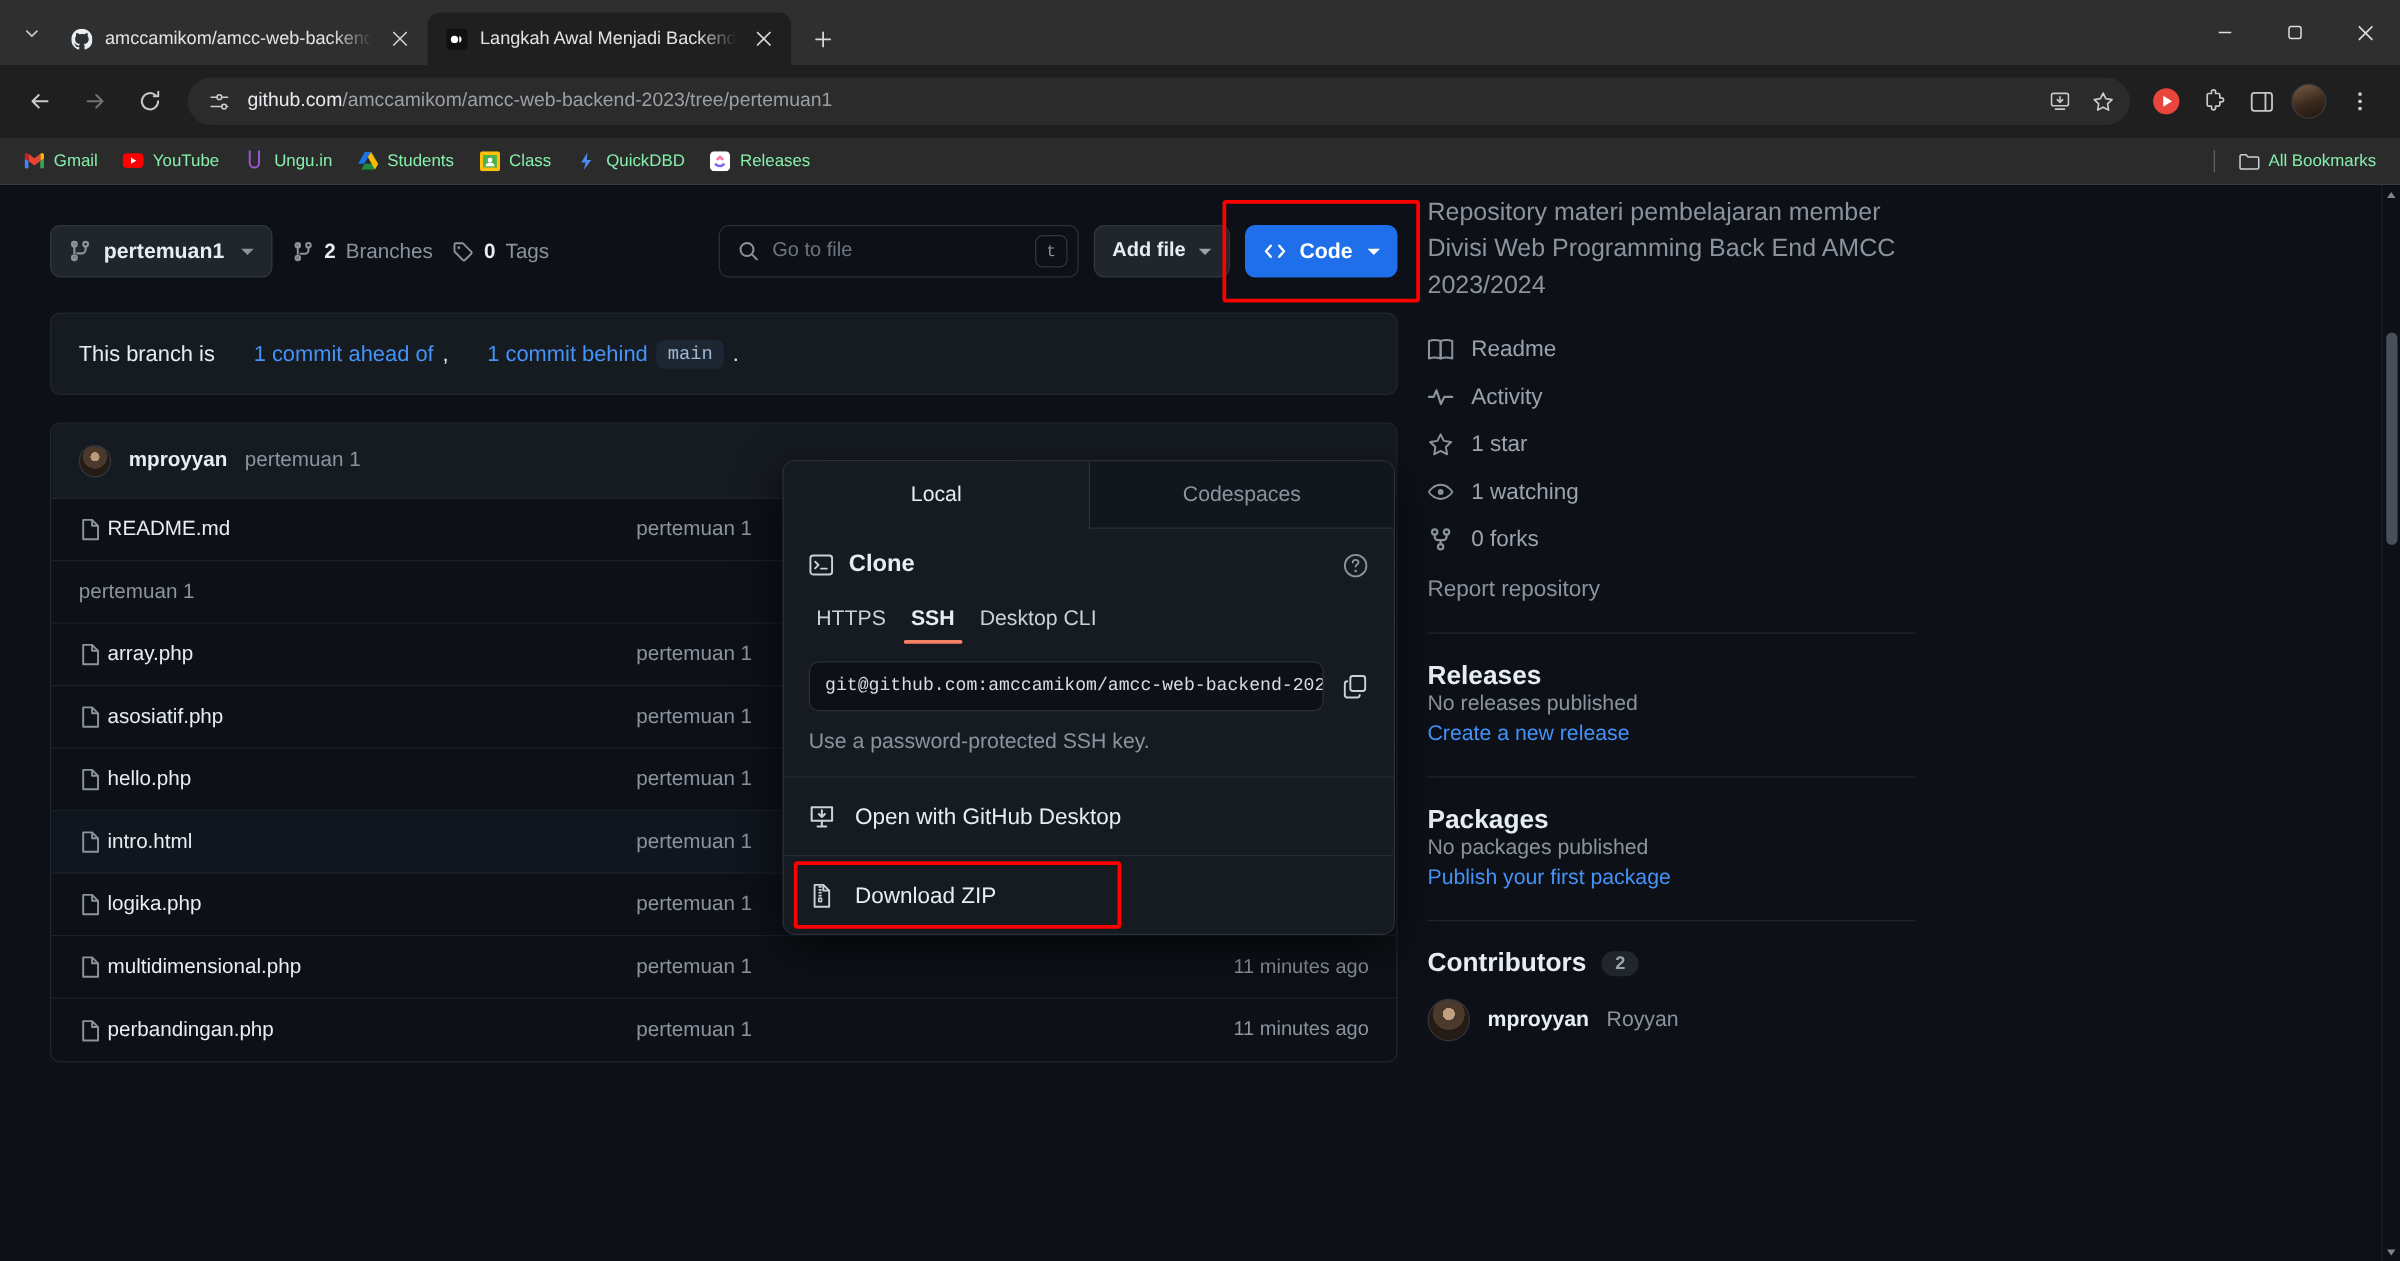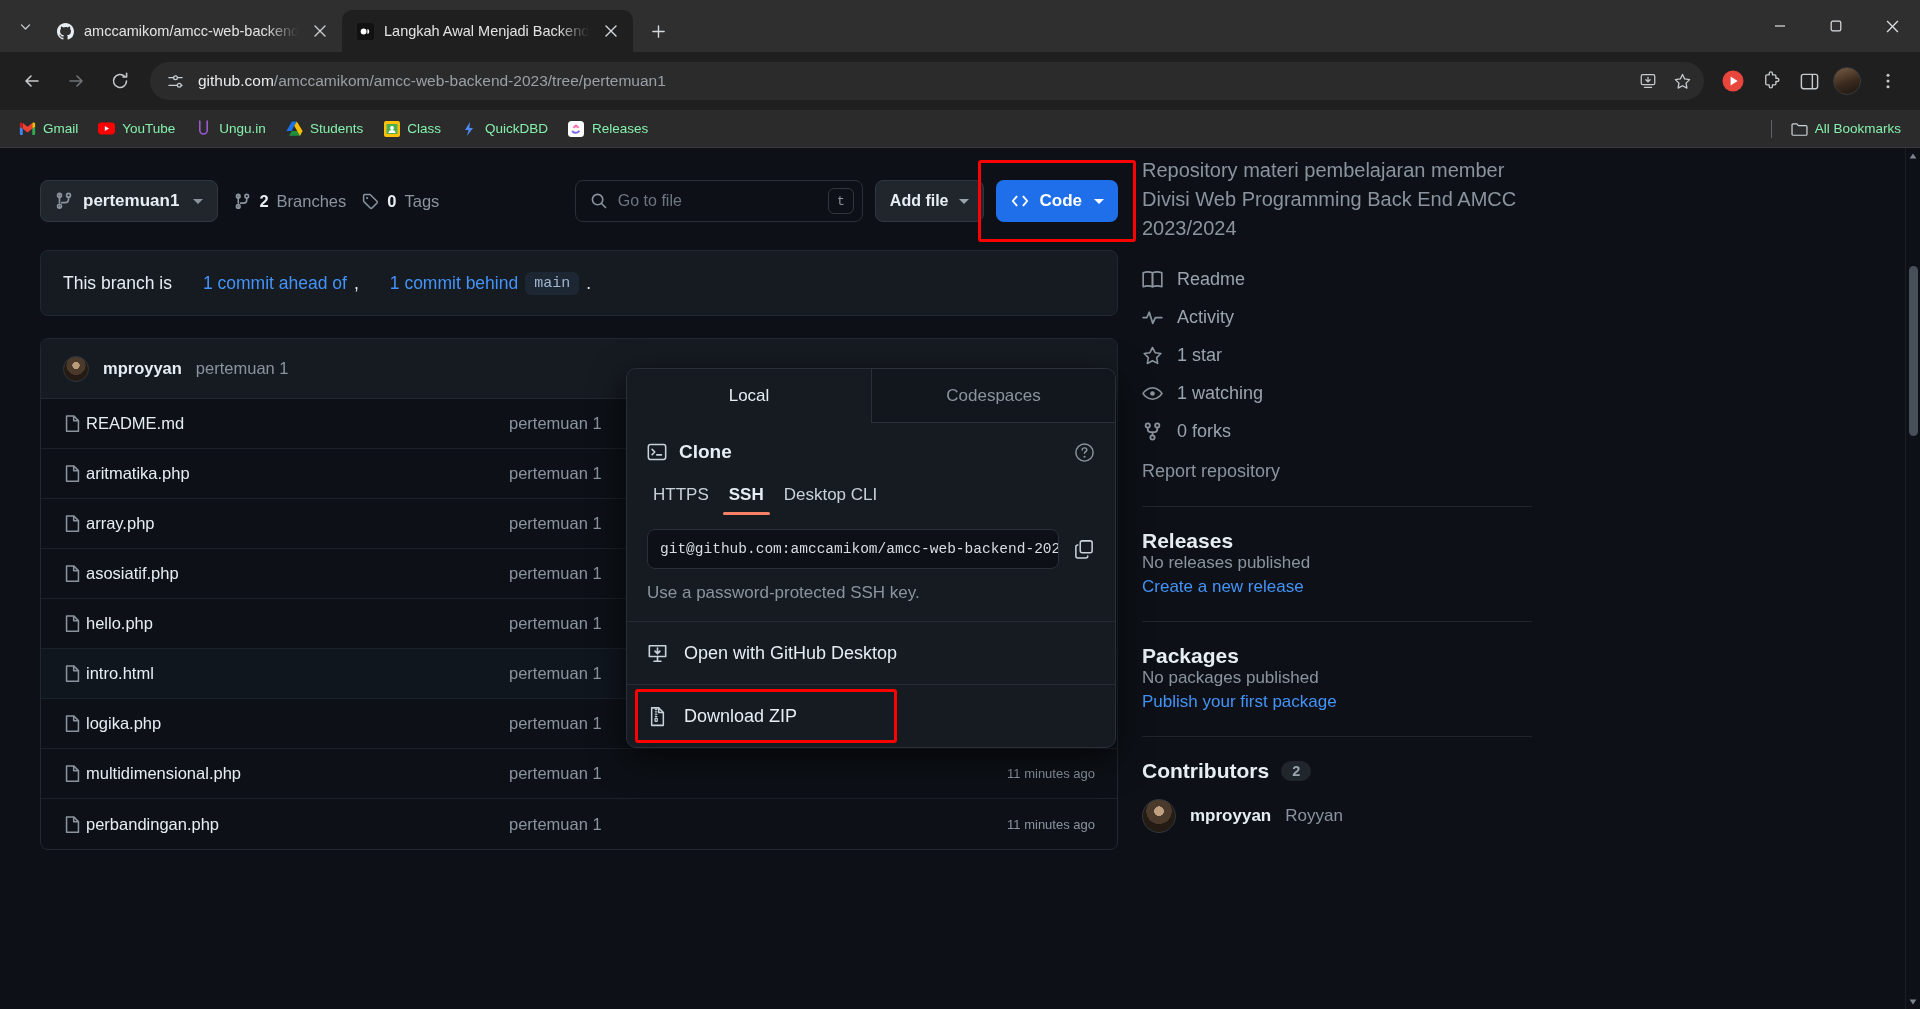--- a/index.html
+++ b/index.html
@@ -177,21 +177,21 @@
   .ft-msg { color: #8b949e; font-size: 16.5px; }
   .ft-row {
     height: 50px; display: flex; align-items: center; padding: 0 22px;
     border-bottom: 1px solid #1b212a; gap: 16px;
   }
   .ft-row:last-child { border-bottom: none; }
   .ft-row.alt { background: #10161e; }
   .ft-file { display: flex; align-items: center; gap: 4px; width: 430px; flex: 0 0 430px; }
   .ft-name { color: #e6edf3; font-size: 16.5px; }
   .ft-commit { color: #8b949e; font-size: 16.5px; flex: 1 1 auto; }
-  .ft-time { color: #8b949e; font-size: 13px; text-align: right; width: 200px; flex: 0 0 200px; }
+  .ft-time { color: #8b949e; font-size: 16px; text-align: right; width: 200px; flex: 0 0 200px; }
 
   
   .side-desc {
     color: #8b949e; font-size: 20px; line-height: 29px; padding-top: 8px;
   }
   .side-links { margin-top: 22px; display: flex; flex-direction: column; gap: 10px; }
   .side-link { display: flex; align-items: center; gap: 14px; color: #8b949e; font-size: 18px; height: 28px; }
   .side-link .lbl { color: #9ba4ae; }
   .side-report { color: #8b949e; font-size: 18px; margin-top: 16px; }
   .side-hr { height: 1px; background: #21262d; margin: 24px 0 0 0; }
@@ -584,29 +584,20 @@
                     <path d="M9 1.6v4h4" stroke="#8b949e" stroke-width="1.3" fill="none" stroke-linejoin="round"></path>
                   </svg>
                 </span>
               <span class="ft-name">README.md</span>
             </span>
             <span class="ft-commit">pertemuan 1</span>
             <span class="ft-time"></span>
           </div>
 
           <div class="ft-row">
-            <span class="ft-file">
-              <span>
-                  <svg width="19" height="19" viewBox="0 0 16 16">
-                    <path d="M3 1.6h6l4 4v9H3z" stroke="#8b949e" stroke-width="1.3" fill="none" stroke-linejoin="round"></path>
-                    <path d="M9 1.6v4h4" stroke="#8b949e" stroke-width="1.3" fill="none" stroke-linejoin="round"></path>
-                  </svg>
-                </span>
-              <span class="ft-name">aritmatika.php</span>
-            </span>
             <span class="ft-commit">pertemuan 1</span>
             <span class="ft-time"></span>
           </div>
 
           <div class="ft-row">
             <span class="ft-file">
               <span>
                   <svg width="19" height="19" viewBox="0 0 16 16">
                     <path d="M3 1.6h6l4 4v9H3z" stroke="#8b949e" stroke-width="1.3" fill="none" stroke-linejoin="round"></path>
                     <path d="M9 1.6v4h4" stroke="#8b949e" stroke-width="1.3" fill="none" stroke-linejoin="round"></path>

